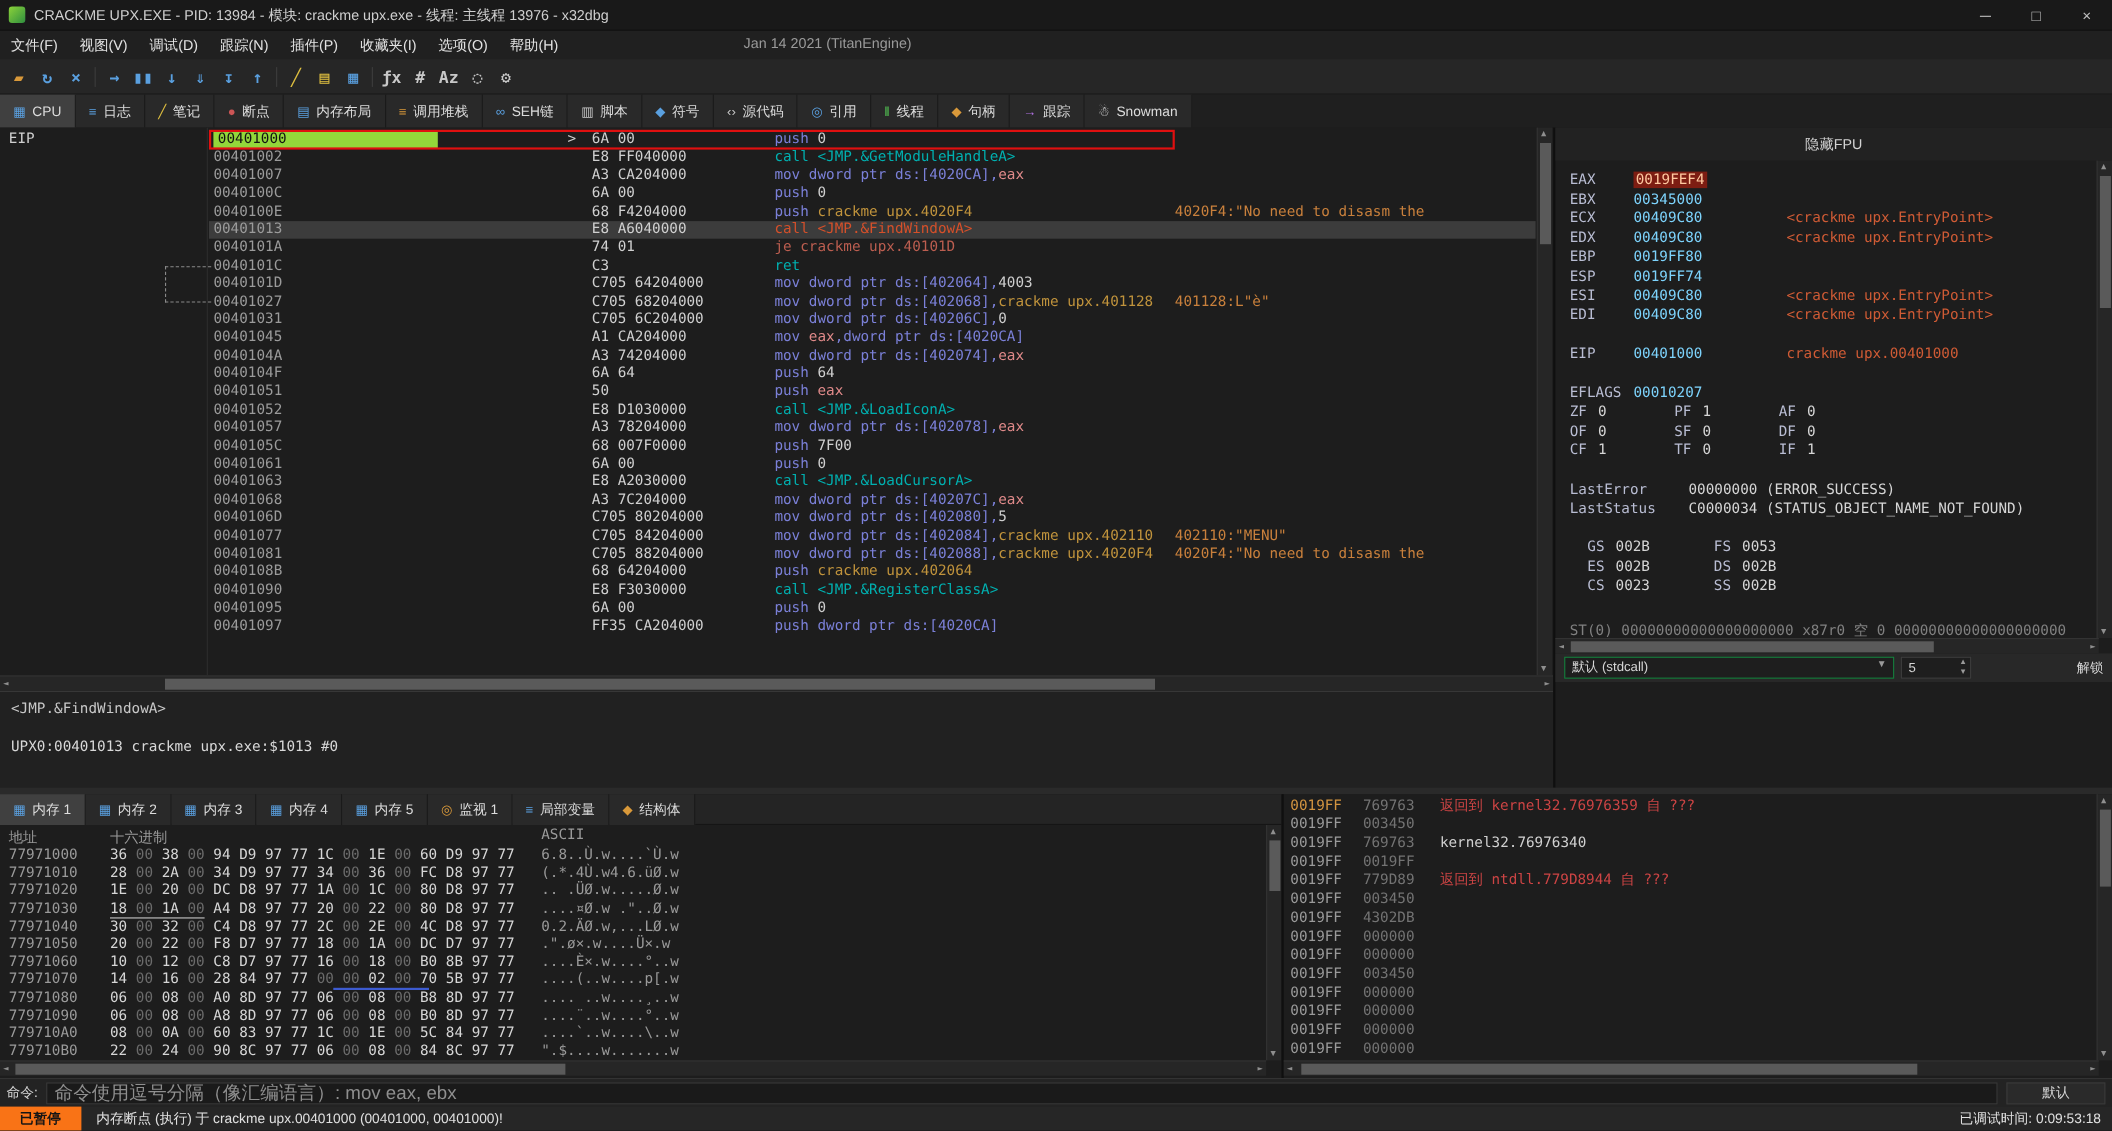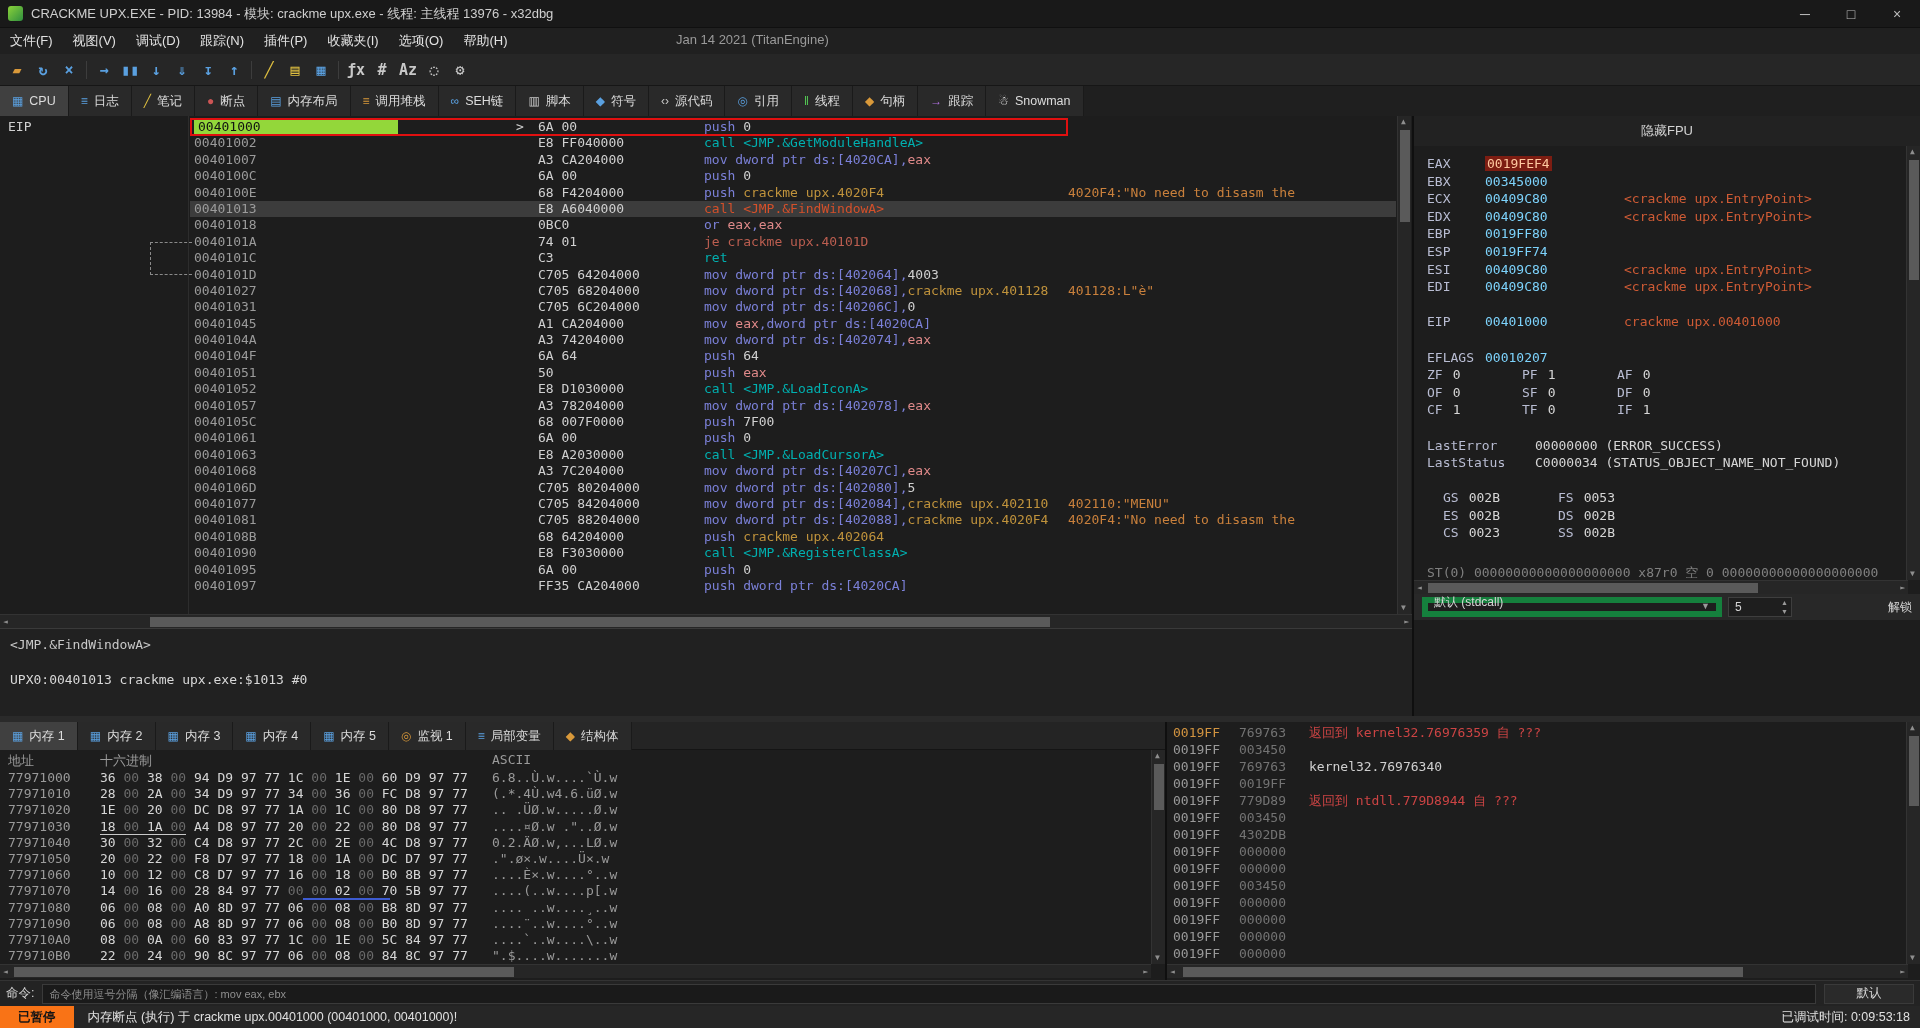--- a/index.html
+++ b/index.html
@@ -95,22 +95,22 @@
   .val-changed{background:#7d1d12;color:#ffc9a0;padding:0 2px}
   .fl-grid{display:grid;grid-template-columns:95px 95px 1fr;padding-left:13px}
   .fl{height:17.6px;white-space:nowrap}
   .fn{color:#b9bdd3}.fv{margin-left:10px;color:#d6d6d6}
   .seg-grid{display:grid;grid-template-columns:115px 1fr;padding-left:29px}
   .x87row{position:absolute;left:13px;top:418px;width:470px;color:#808080;white-space:nowrap;overflow:hidden}
   .reg-vscroll{position:absolute;right:0;top:30px;width:14px;height:434px;background:#262626;border-left:1px solid #333}
   .reg-hscroll{position:absolute;left:0;top:464px;width:494px;height:14px;background:#262626;border-top:1px solid #333}
   .args-bar{position:absolute;left:0;top:478px;width:100%;height:26px;background:#282828;display:flex;
             align-items:center;gap:6px;padding:0 8px;font-family:"Liberation Sans",sans-serif;font-size:12px}
-  .dropdown{width:300px;height:20px;background:#1e1e1e;border:6px solid #15803d;display:flex;
-            align-items:flex-end;padding:0 6px;color:#d6d6d6}
+  .dropdown{width:300px;height:20px;background:#1e1e1e;border:1px solid #15803d;display:flex;
+            align-items:flex-start;padding:0 6px;color:#d6d6d6}
   .dd-arrow{margin-left:auto;color:#9a9a9a;font-size:9px}
   .spinner{width:64px;height:20px;background:#1e1e1e;border:1px solid #3e3e3e;display:flex;
            align-items:center;padding:0 6px;color:#d6d6d6;position:relative}
   .sp-arrows{position:absolute;right:3px;top:0;font-size:7px;color:#9a9a9a;line-height:9px;text-align:center}
   .unlock{margin-left:auto;color:#d6d6d6}
   .args-rows{position:absolute;left:0;top:504px;width:100%}
   .argrow{height:17px;line-height:17px;padding-left:8px;white-space:nowrap;color:#d6d6d6}
 
   
   .hsplit{position:absolute;left:0;top:716px;width:100%;height:6px;background:#2a2a2a}
@@ -145,21 +145,21 @@
   .desc-ret{color:#cc4444}
   .addr-csp{color:#d29440}
   .stk-vscroll{position:absolute;right:0;top:0;width:14px;height:242px;background:#262626;border-left:1px solid #333}
   .stk-hscroll{position:absolute;left:0;top:242px;width:741px;height:14px;background:#262626;border-top:1px solid #333}
 
   
   .cmdbar{position:absolute;left:0;top:980px;width:100%;height:26px;background:#232323;border-top:1px solid #333;
           display:flex;align-items:center;padding:0 6px;gap:8px;font-family:"Liberation Sans",sans-serif;font-size:12.5px}
   .cmd-label{color:#d6d6d6}
   .cmd-input{flex:1;height:20px;background:#1a1a1a;border:1px solid #3a3a3a;color:#d6d6d6;
-             font-family:"Liberation Sans",sans-serif;font-size:11px;padding:0 6px;outline:none}
+             font-family:"Liberation Sans",sans-serif;font-size:17px;padding:0 6px;outline:none}
   .cmd-input::placeholder{color:#8f8f8f}
   .cmd-default{width:90px;height:20px;border:1px solid #3a3a3a;background:#2a2a2a;display:flex;
                align-items:center;justify-content:center;color:#d6d6d6}
 
   
   .statusbar{position:absolute;left:0;top:1006px;width:100%;height:22px;background:#262626;display:flex;
              align-items:center;font-family:"Liberation Sans",sans-serif;font-size:12.5px;color:#e0e0e0}
   .badge-paused{height:100%;padding:0 18px;background:#f97316;color:#151515;display:flex;align-items:center;font-weight:bold}
   .status-msg{margin-left:14px}
   .status-time{margin-left:auto;padding-right:10px}
@@ -347,28 +347,20 @@
 
         <div class="d-row row-sel">
           <span class="c-side"></span>
           <span class="c-addr">00401013</span>
           <span class="c-mark"></span>
           <span class="c-bytes">E8 A6040000</span>
           <span class="c-instr i-call-sel">call &lt;JMP.&amp;FindWindowA&gt;</span>
           <span class="c-com"></span>
         </div>
 
-        <div class="d-row">
-          <span class="c-side"></span>
-          <span class="c-addr">00401018</span>
-          <span class="c-mark"></span>
-          <span class="c-bytes">0BC0</span>
-          <span class="c-instr i-mov">or <span class="t-reg">eax</span>,<span class="t-reg">eax</span></span>
-          <span class="c-com"></span>
-        </div>
 
         <div class="d-row">
           <span class="c-side"></span>
           <span class="c-addr">0040101A</span>
           <span class="c-mark"></span>
           <span class="c-bytes">74 01</span>
           <span class="c-instr i-jump">je <span class="t-mod">crackme</span> <span class="t-mod">upx.40101D</span></span>
           <span class="c-com"></span>
         </div>
 

